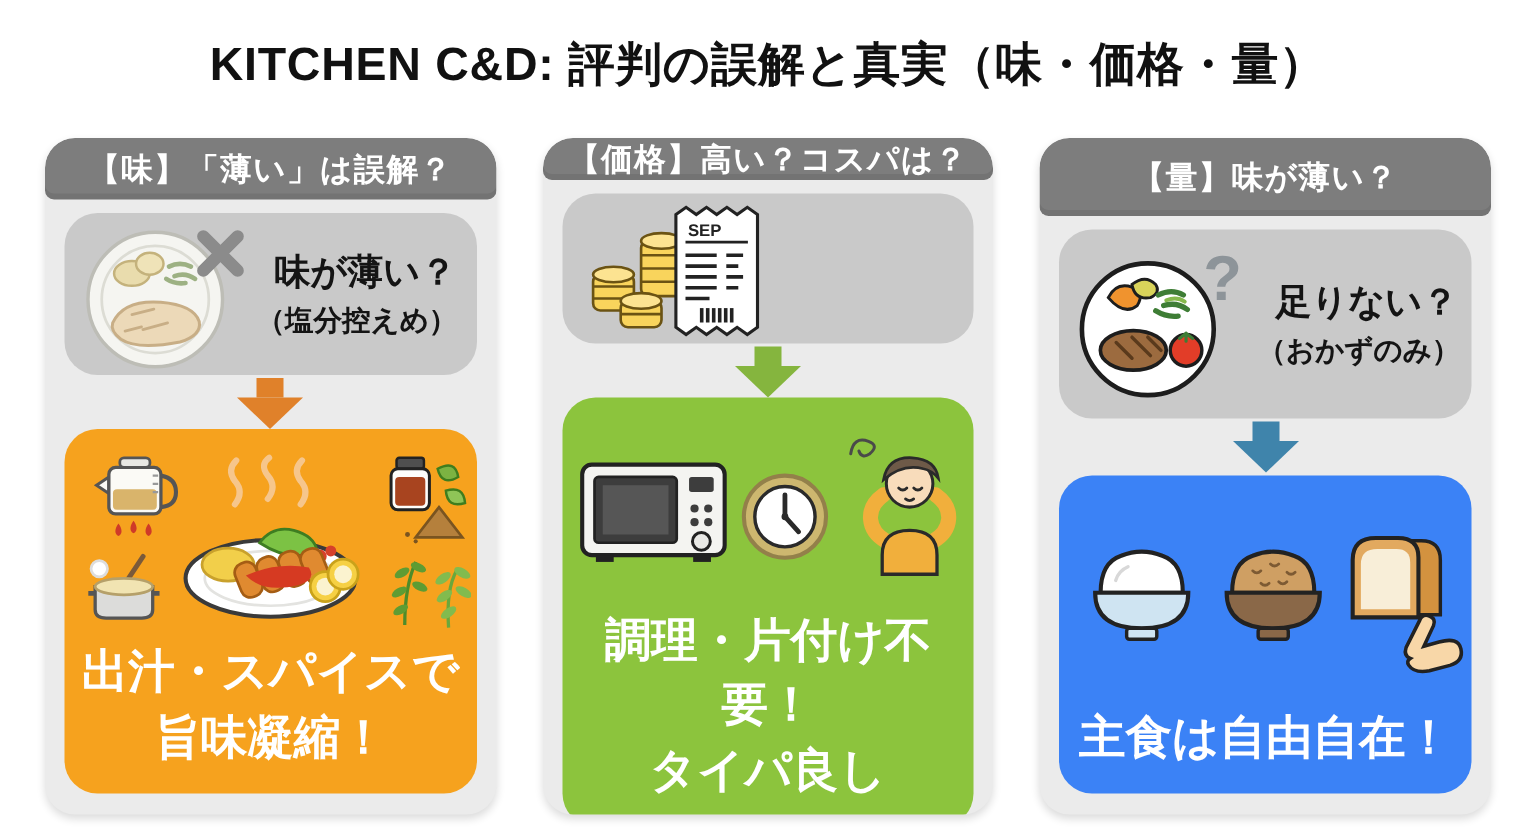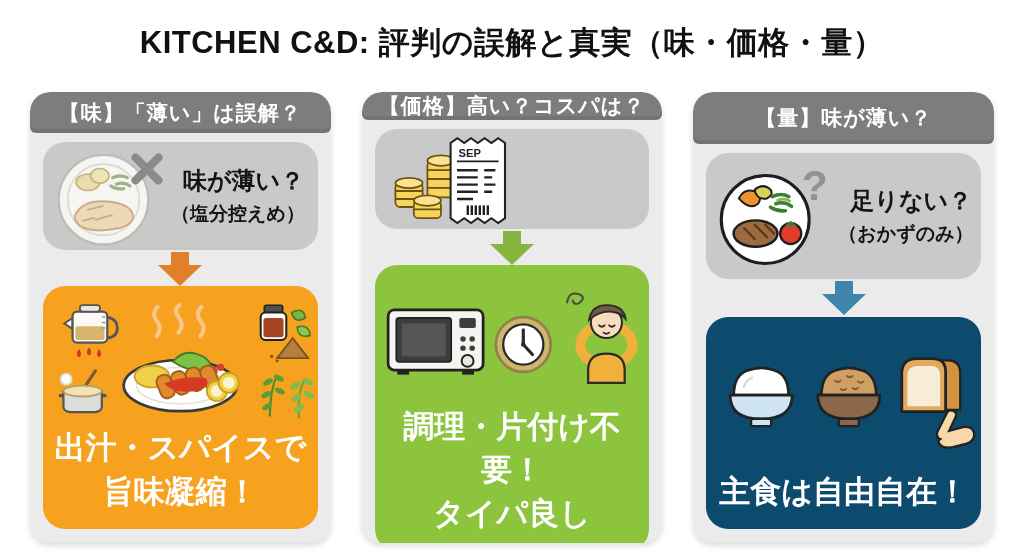--- a/index.html
+++ b/index.html
@@ -45,21 +45,21 @@
   .atext{
     text-align:center;color:#fff;font-size:31px;font-weight:800;line-height:1.4;
     padding-bottom:4px;
   }
   .atext span{display:block;}
   .taste  .arrow{color:#e0812a;}
   .price  .arrow{color:#85b53e;}
   .volume .arrow{color:#3f84ab;}
   .taste  .abox{background:#f6a21e;}
   .price  .abox{background:#8cc43d;justify-content:space-between;}
-  .volume .abox{background:#0c4a6e;}
+  .volume .abox{background:#3b82f6;}
   svg{display:block;}
 </style>
 </head>
 <body>
 
 <div class="title">KITCHEN C&amp;D: 評判の誤解と真実（味・価格・量）</div>
 
 <div class="cols">
 
   <div class="card taste">

